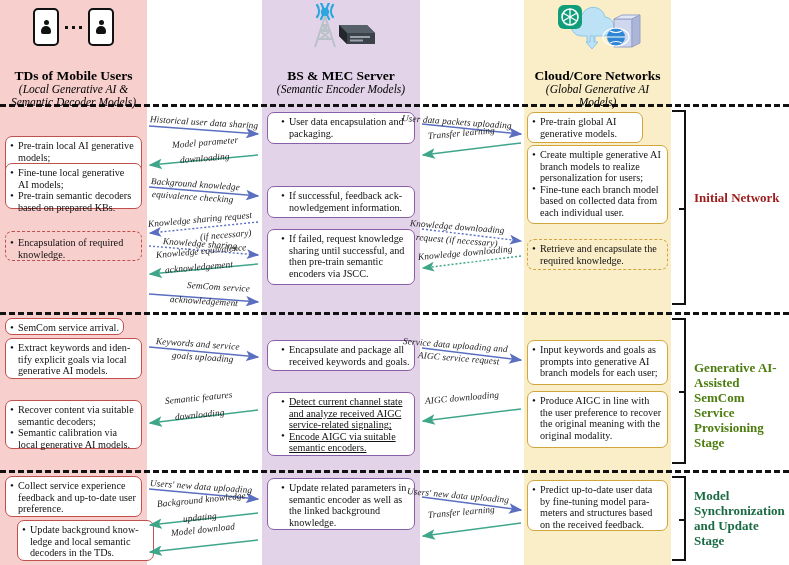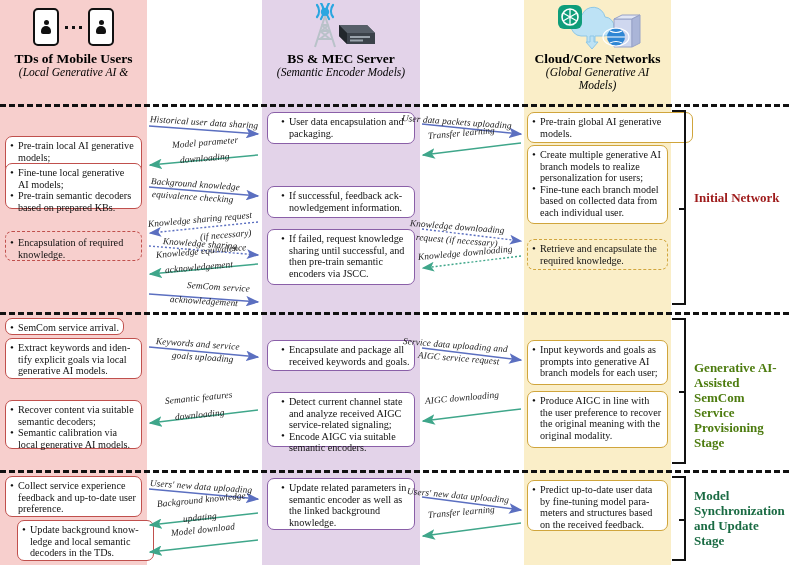--- a/index.html
+++ b/index.html
@@ -8,21 +8,21 @@
 
   
   .band{position:absolute;top:0;height:565px;}
   .band.tds{left:0;width:147px;background:#f7cfcd;}
   .band.bs{left:262px;width:158px;background:#e3d3e9;}
   .band.cloud{left:524px;width:147px;background:#faeec8;}
 
   
   .hdr{position:absolute;top:0;height:104px;text-align:center;}
   .hdr .icons{height:48px;display:flex;align-items:center;justify-content:center;gap:3px;margin-top:3px;}
-  .hdr .ttl{font-weight:bold;font-size:13.5px;color:#000;line-height:15px;margin-top:0;}
+  .hdr .ttl{font-weight:bold;font-size:13.5px;color:#000;line-height:15px;margin-top:17px;}
   .hdr .sub{font-style:italic;font-size:11.5px;color:#000;line-height:13px;}
   .hdr.tds{left:0;width:147px;}
   .hdr.bs{left:262px;width:158px;}
   .hdr.cloud{left:524px;width:147px;}
 
   
   .phone{width:22px;height:34px;border:2px solid #111;border-radius:5px;background:#fff;display:flex;align-items:center;justify-content:center;}
   .person{width:11px;height:15px;position:relative;}
   .person:before{content:"";position:absolute;left:3px;top:0;width:5px;height:5px;border-radius:50%;background:#111;}
   .person:after{content:"";position:absolute;left:0.5px;top:6px;width:10px;height:8px;border-radius:5px 5px 2px 2px;background:#111;}
@@ -75,20 +75,21 @@
           <i></i>
           <i></i>
           <i></i>
         </div>
       <div class="phone">
           <div class="person"></div>
         </div>
     </div>
     <div class="ttl">TDs of Mobile Users</div>
     <div class="sub">(Local Generative AI &amp;</div>
+    <div class="sub">Semantic Decoder Models)</div>
   </div>
 
   <div class="hdr bs">
     <div class="icons">
       <svg width="96" height="48" viewBox="0 0 96 48">
         <g fill="none" stroke="#2aa6e0" stroke-width="2.2" stroke-linecap="round">
           <path d="M24 14 A10 10 0 0 0 24 2"></path>
             <path d="M28 16 A15 15 0 0 0 28 0"></path>
           <path d="M40 14 A10 10 0 0 1 40 2"></path>
             <path d="M36 16 A15 15 0 0 1 36 0"></path>
@@ -171,21 +172,21 @@
     <ul>
         <li>If successful, feedback ack-nowledgement information.</li>
       </ul>
   </div>
   <div class="box purple" style="left:267px;top:229px;width:148px;height:56px;">
     <ul>
         <li>If failed, request knowledge sharing until successful, and then pre-train semantic encoders via JSCC.</li>
       </ul>
   </div>
 
-  <div class="box gold" style="left:527px;top:112px;width:166px;height:31px;">
+  <div class="box gold" style="left:527px;top:112px;width:116px;height:31px;">
     <ul>
         <li>Pre-train global AI generative models.</li>
       </ul>
   </div>
   <div class="box gold" style="left:527px;top:145px;width:141px;height:79px;">
     <ul>
         <li>Create multiple generative AI branch models to realize personalization for users;</li>
         <li>Fine-tune each branch model based on collected data from each individual user.</li>
       </ul>
   </div>
@@ -210,21 +211,21 @@
         <li>Recover content via suitable semantic decoders;</li>
         <li>Semantic calibration via local generative AI models.</li>
       </ul>
   </div>
 
   <div class="box purple" style="left:267px;top:340px;width:148px;height:31px;">
     <ul>
         <li>Encapsulate and package all received keywords and goals.</li>
       </ul>
   </div>
-  <div class="box purple" style="left:267px;top:392px;width:148px;height:55px;">
+  <div class="box purple" style="left:267px;top:392px;width:148px;height:64px;text-decoration:underline;">
     <ul>
         <li>Detect current channel state and analyze received AIGC service-related signaling;</li>
         <li>Encode AIGC via suitable semantic encoders.</li>
       </ul>
   </div>
 
   <div class="box gold" style="left:527px;top:340px;width:141px;height:45px;">
     <ul>
         <li>Input keywords and goals as prompts into generative AI branch models for each user;</li>
       </ul>

